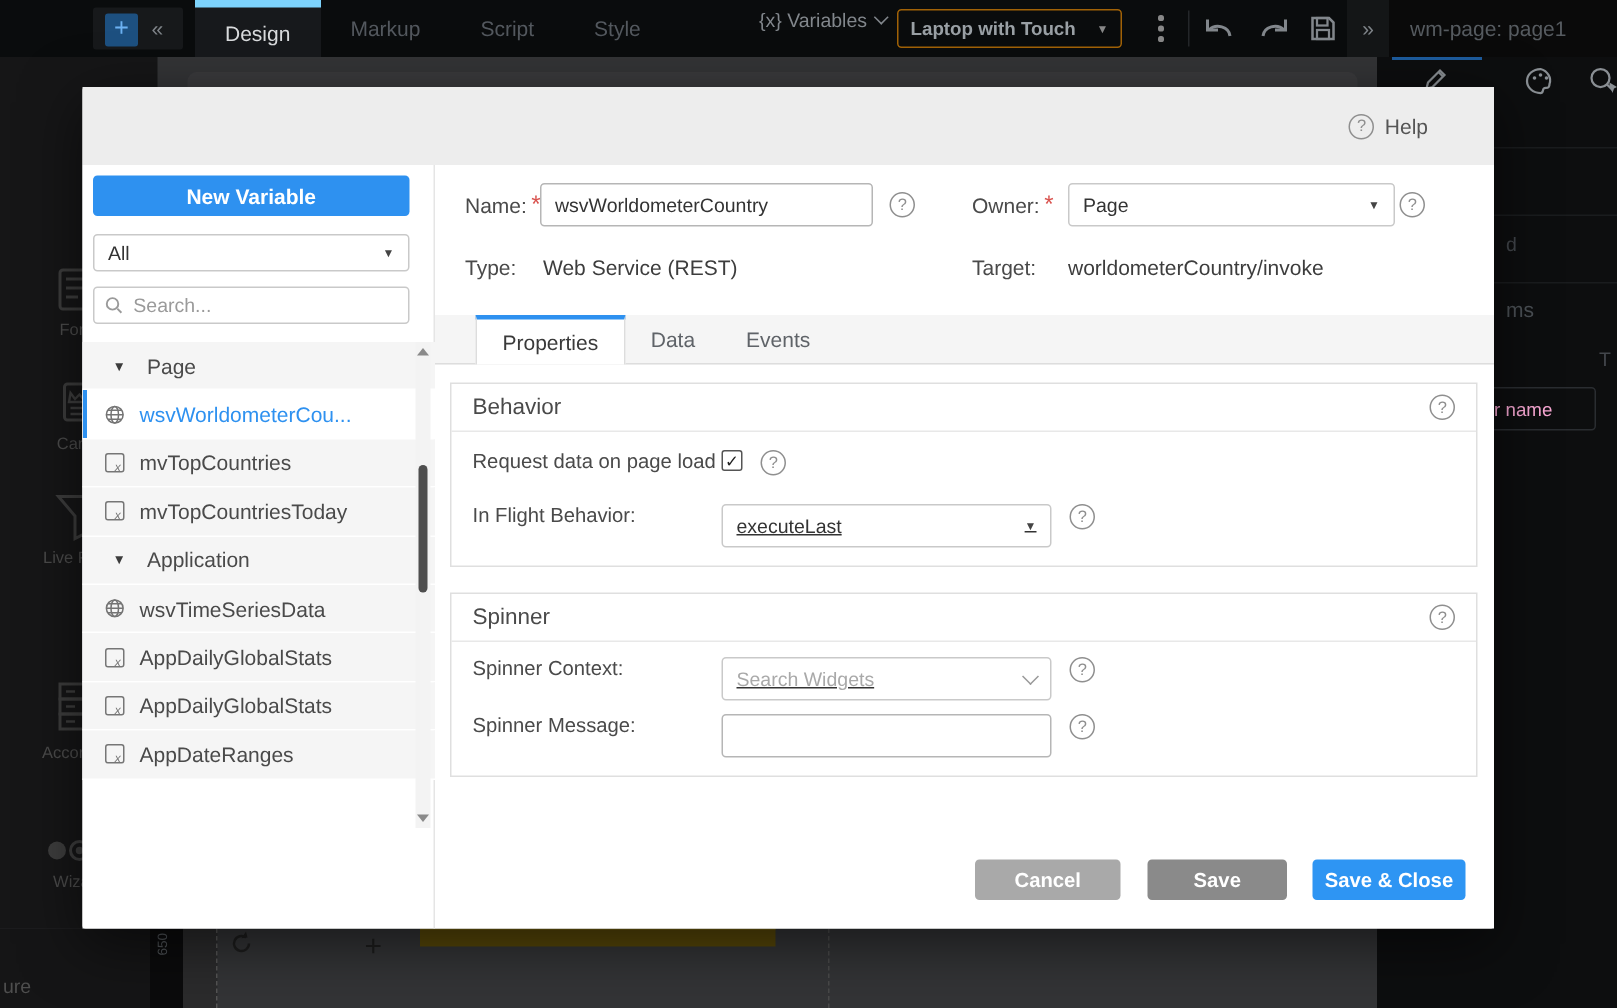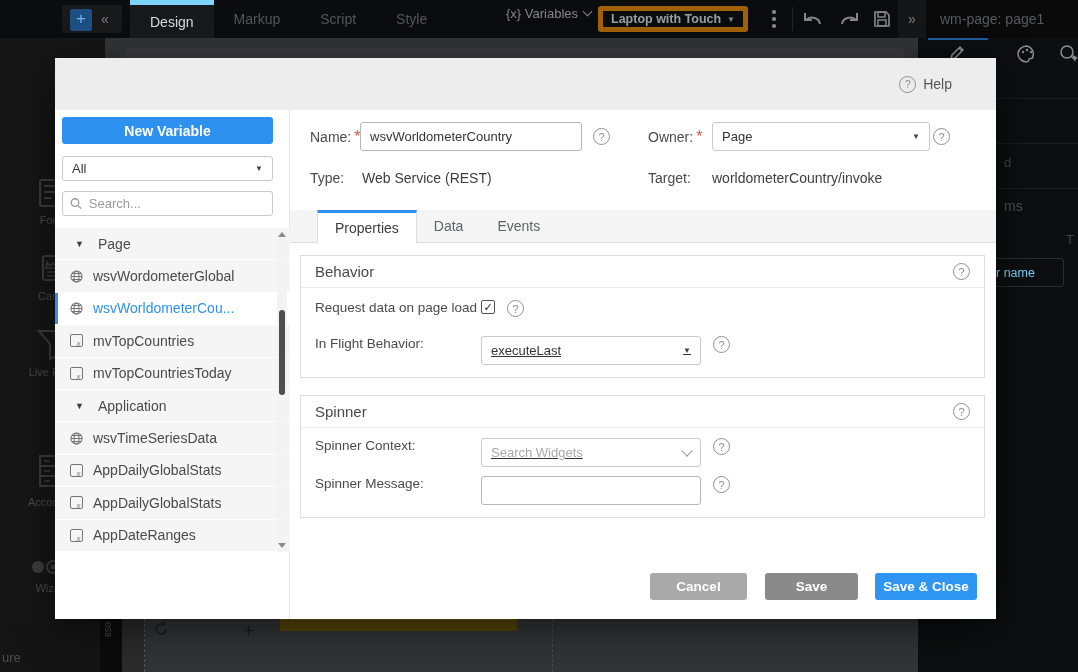--- a/index.html
+++ b/index.html
@@ -12,37 +12,37 @@
   #plus-chip{left:62px;top:5px;width:60px;height:28px;background:#17191b;border-radius:2px;}
   #plus-btn{left:70px;top:9px;width:22px;height:22px;background:#1d5080;border-radius:2px;color:#6cb1f2;
             font-size:17px;line-height:20px;text-align:center;}
   .chev-txt{font-size:14px;color:#7f8489;}
   #tabs-row{left:130px;top:0;height:38px;display:flex;align-items:stretch;}
   .dtab{padding:0 20px;display:flex;align-items:center;font-size:14px;color:#53585e;}
   .dtab.active{background:#17191c;border-top:5px solid #7dd3fc;color:#d9dbdd;}
   #vars-menu{left:506px;top:0;height:26px;display:flex;align-items:center;gap:6px;font-size:13px;color:#82878c;}
   .caret-sm{width:7px;height:7px;border-left:1.5px solid #82878c;border-bottom:1.5px solid #82878c;
             transform:rotate(-45deg);margin-top:-4px;}
-  #device-select{left:598px;top:6px;width:150px;height:26px;border:5px solid #a16207;border-radius:3px;
+  #device-select{left:598px;top:6px;width:150px;height:26px;border:1px solid #a16207;border-radius:3px;
                  display:flex;align-items:center;padding:0 8px;font-size:12.5px;color:#9aa0a5;font-weight:bold;}
   #device-select .arrow{margin-left:auto;font-size:8px;color:#888;}
   #kebab{left:772px;top:10px;width:4px;}
   #kebab i{display:block;width:3.5px;height:3.5px;border-radius:50%;background:#888;margin-bottom:3.5px;}
   .vdiv{left:792px;top:7px;width:1px;height:24px;background:#24272a;}
   .tb-icon{top:9px;width:24px;height:20px;}
   #expand-chip{left:898px;top:0;width:28px;height:38px;background:#141617;display:flex;align-items:center;justify-content:center;}
   #page-badge{left:926px;top:0;width:152px;height:38px;background:#0a0a0a;color:#565b60;font-size:14px;
               display:flex;align-items:center;padding-left:14px;}
 
   #right-col{left:918px;top:38px;width:160px;height:634px;background:#0d0e0f;}
   #blue-underline{left:928px;top:38px;width:60px;height:2px;background:#1d5c9e;}
   .rp-line{left:996px;width:82px;height:1px;background:#1a1c1e;}
   .rp-faint{color:#42464b;font-size:13px;}
   #rp-input{left:988px;top:258px;width:76px;height:29px;border:1px solid #2a2d31;border-radius:3px;
-            color:#7dd3fc;font-size:12.5px;display:flex;align-items:center;padding-left:7px;}
+            color:#f9a8d4;font-size:12.5px;display:flex;align-items:center;padding-left:7px;}
 
   #palette-col{left:0;top:38px;width:105px;height:581px;background:#161617;}
   .pal-item{position:absolute;left:0;width:105px;text-align:center;color:#4b4b4b;font-size:11px;}
   .pal-item svg{display:block;margin:0 auto 4px auto;}
 
   
   #structure-panel{left:0;top:619px;width:105px;height:53px;background:#151516;color:#4e4e4e;}
   #structure-label{left:2px;top:650px;font-size:13px;color:#4e4e4e;}
   #ruler-col{left:100px;top:619px;width:22px;height:53px;background:#0b0b0c;}
   #ruler-label{left:103px;top:622px;writing-mode:vertical-rl;transform:rotate(180deg);
@@ -282,28 +282,20 @@
             <path d="M9 9l3 3" stroke="#9a9a9a" stroke-width="1.4"></path>
           </svg>
         <input placeholder="Search..." style="">
       </div>
 
       <div class="abs" id="var-list">
         <div class="vrow">
           <span class="tri">▼</span>
           <span>Page</span>
         </div>
-        <div class="vrow">
-          <svg width="13" height="13" viewBox="0 0 14 14">
-              <circle cx="7" cy="7" r="6" fill="none" stroke="#747474" stroke-width="1.1"></circle>
-              <ellipse cx="7" cy="7" rx="2.7" ry="6" fill="none" stroke="#747474" stroke-width="1.1"></ellipse>
-              <path d="M1 7h12M2.2 3.8h9.6M2.2 10.2h9.6" stroke="#747474" stroke-width="1.1" fill="none"></path>
-            </svg>
-          <span>wsvWordometerGlobal</span>
-        </div>
         <div class="vrow sel">
           <svg width="13" height="13" viewBox="0 0 14 14">
               <circle cx="7" cy="7" r="6" fill="none" stroke="#747474" stroke-width="1.1"></circle>
               <ellipse cx="7" cy="7" rx="2.7" ry="6" fill="none" stroke="#747474" stroke-width="1.1"></ellipse>
               <path d="M1 7h12M2.2 3.8h9.6M2.2 10.2h9.6" stroke="#747474" stroke-width="1.1" fill="none"></path>
             </svg>
           <span>wsvWorldometerCou...</span>
         </div>
         <div class="vrow">
           <span class="micon">

